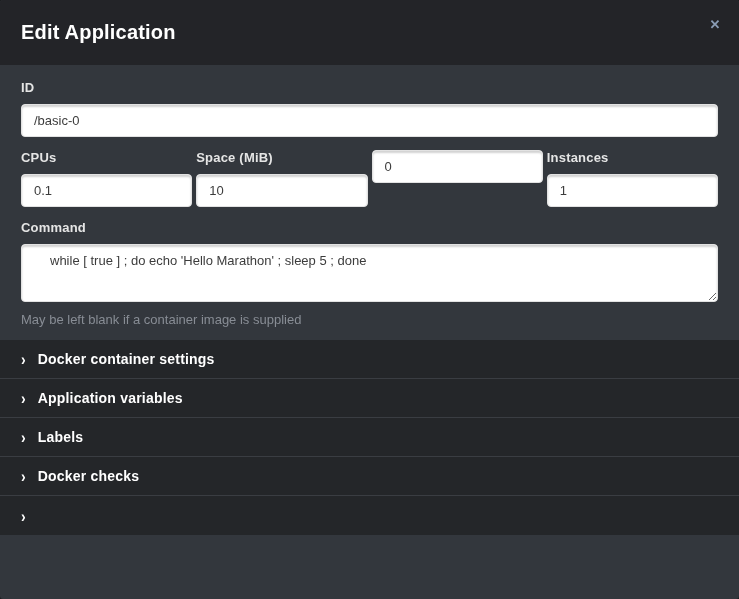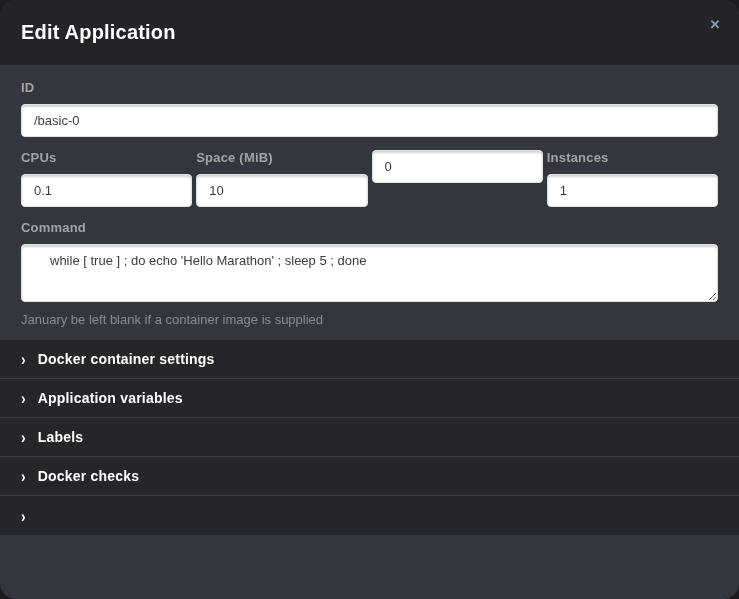--- a/index.html
+++ b/index.html
@@ -4,21 +4,21 @@
 <style>
   * { box-sizing: border-box; margin: 0; padding: 0; }
   html, body {
     width: 739px; height: 599px;
     background: #1b1c1f;
     font-family: "Liberation Sans", sans-serif;
     overflow: hidden;
   }
   .modal {
     width: 739px; height: 599px;
-    border-radius: 16px;
+    border-radius: 3px;
     overflow: hidden;
     display: flex;
     flex-direction: column;
     background: #33373d;
   }
   
   .modal-header {
     height: 65px;
     flex: 0 0 65px;
     background: #232428;
@@ -48,21 +48,21 @@
   }
   
   .modal-body {
     flex: 0 0 268px;
     background: #33373d;
     padding: 15px 21px 0 21px;
   }
   .form-group { margin-bottom: 13px; }
   .field-label {
     display: block;
-    color: #a3a3a3;
+    color: #e5e5e5;
     font-size: 13px;
     font-weight: 700;
     margin-bottom: 9px;
     letter-spacing: 0.2px;
   }
   .text-input {
     width: 100%;
     height: 33px;
     background: #ffffff;
     border: 1px solid #e2e2e2;
@@ -188,21 +188,21 @@
       </div>
       <div>
         <label class="field-label">Instances</label>
         <input class="text-input" type="text" value="1" style="">
       </div>
     </div>
 
     <div class="form-group">
       <label class="field-label">Command</label>
       <textarea class="text-area" style="">while [ true ] ; do echo 'Hello Marathon' ; sleep 5 ; done</textarea>
-      <div class="help-text">January be left blank if a container image is supplied</div>
+      <div class="help-text">May be left blank if a container image is supplied</div>
     </div>
 
   </div>
 
   <div class="accordion">
     <div class="accordion-row">
       <span class="chevron">›</span>
       <span class="accordion-label">Docker container settings</span>
     </div>
     <div class="accordion-row">

